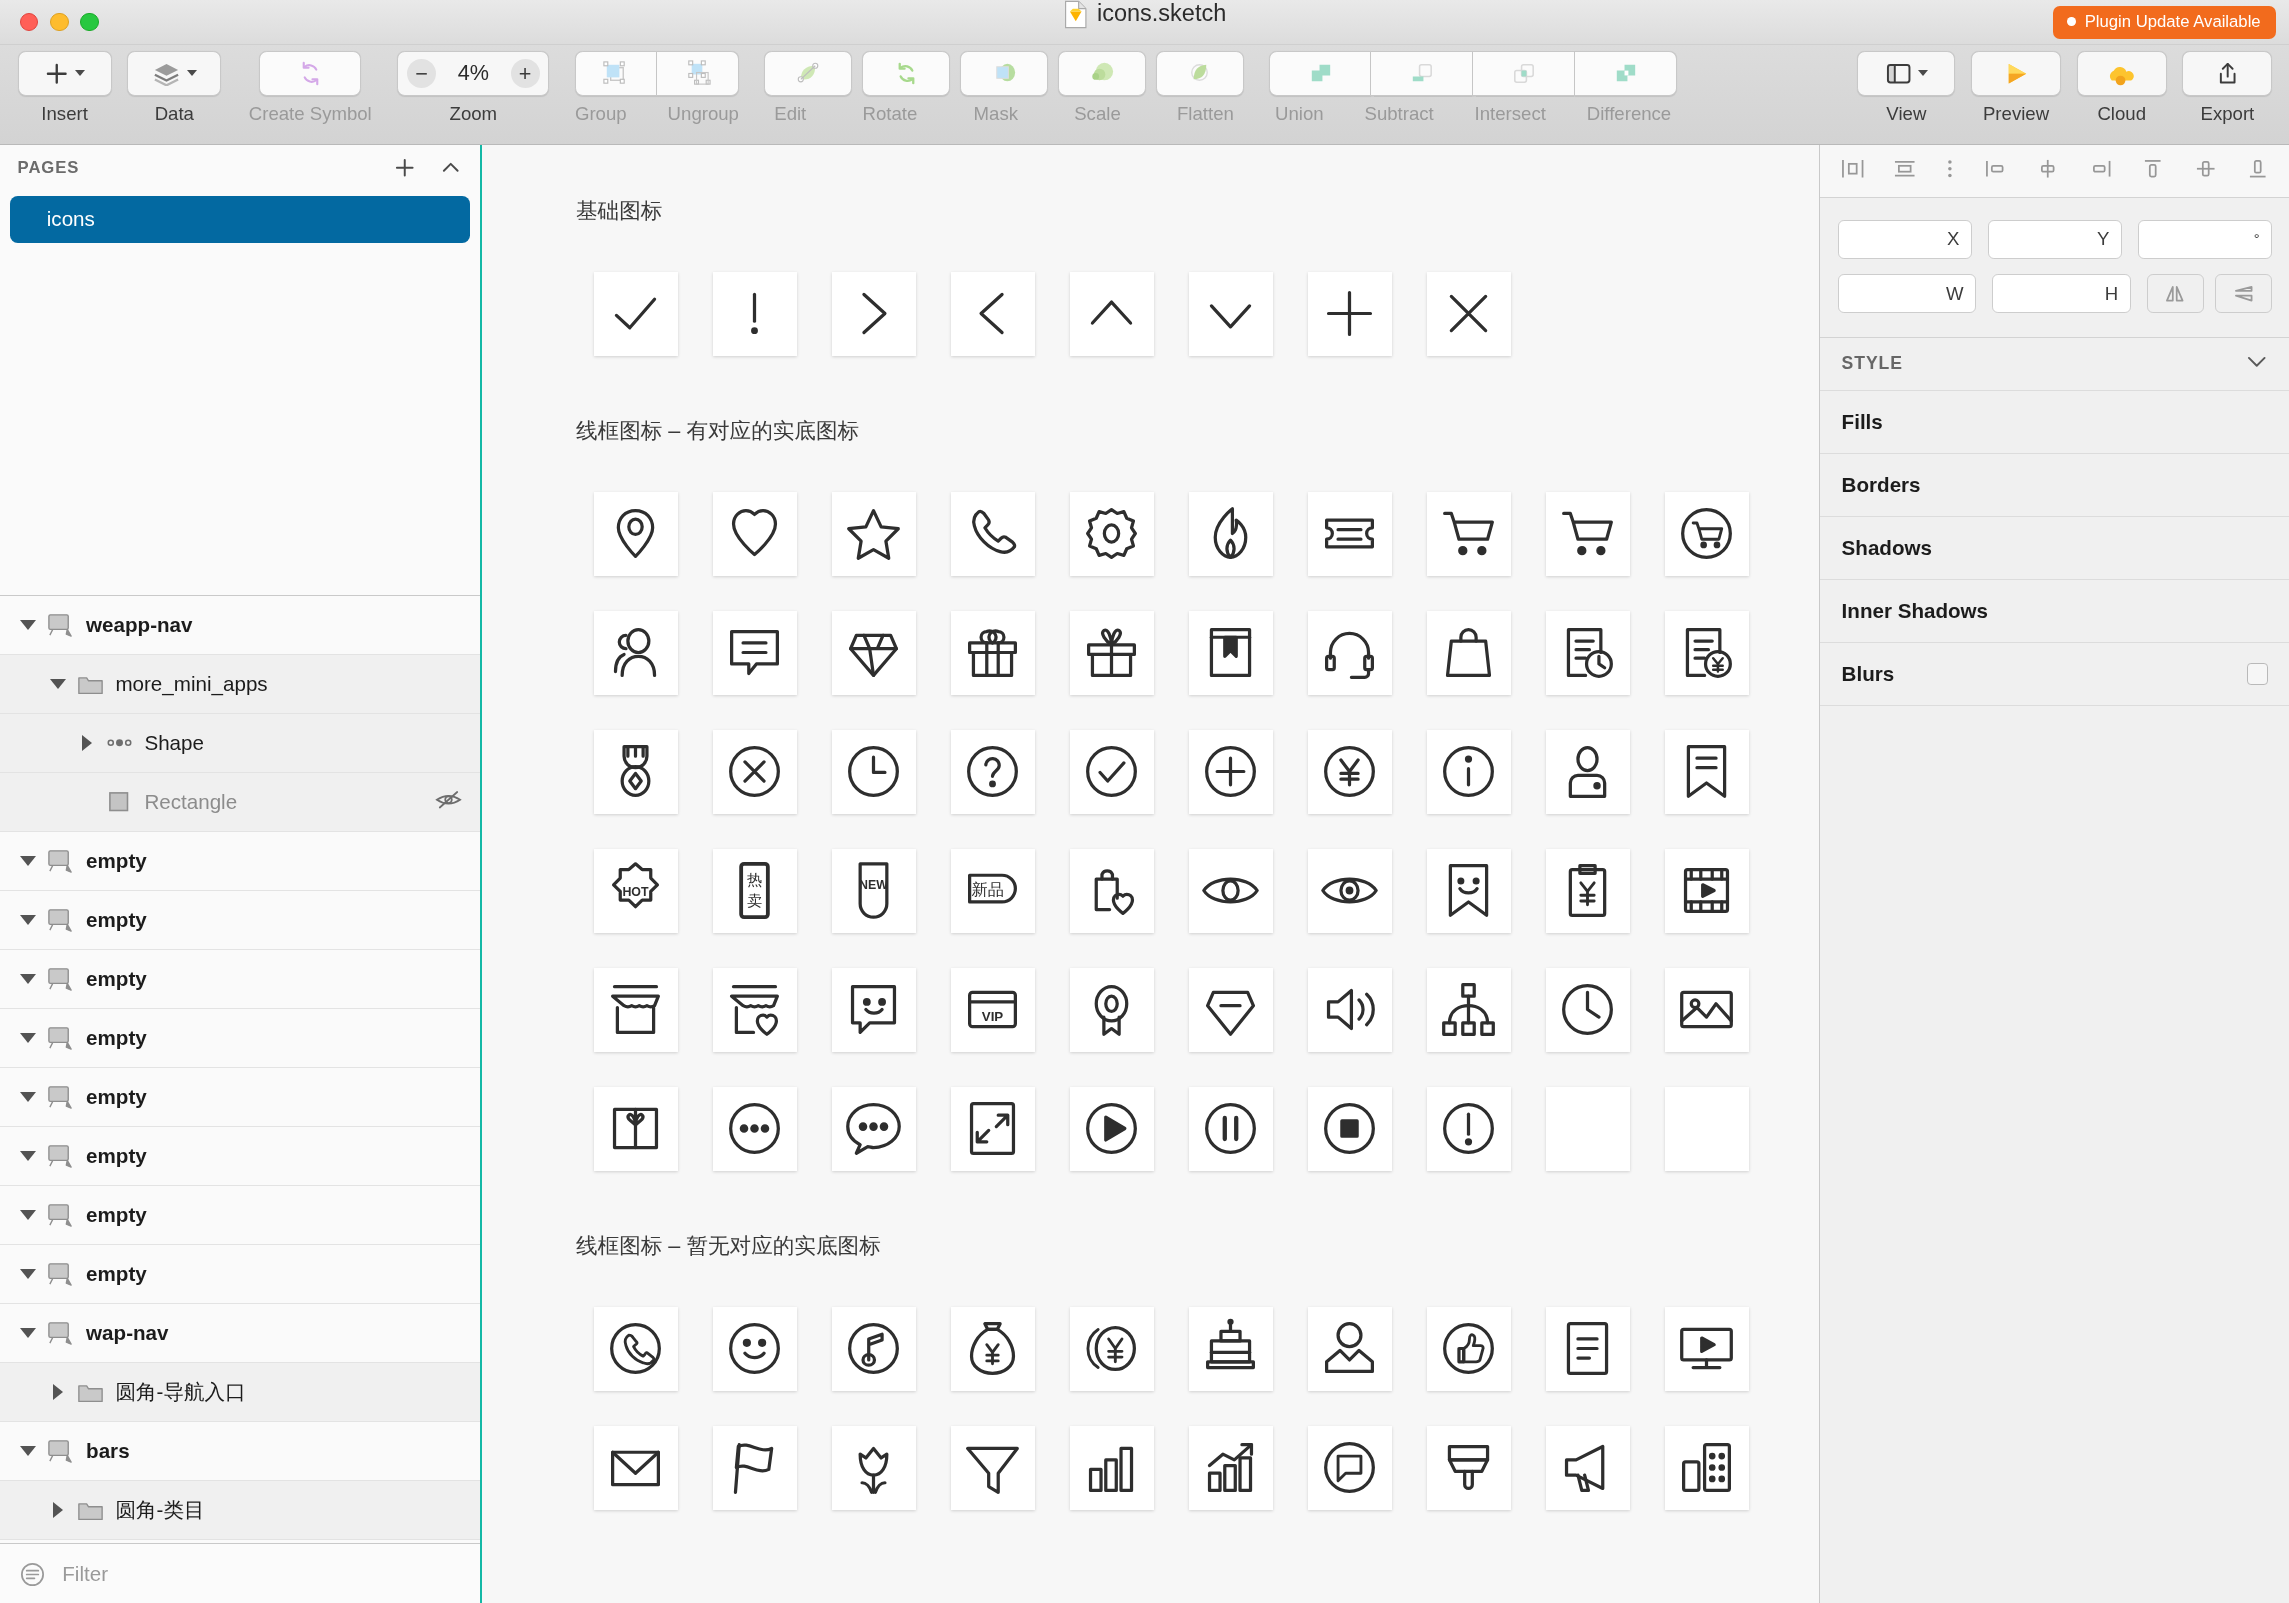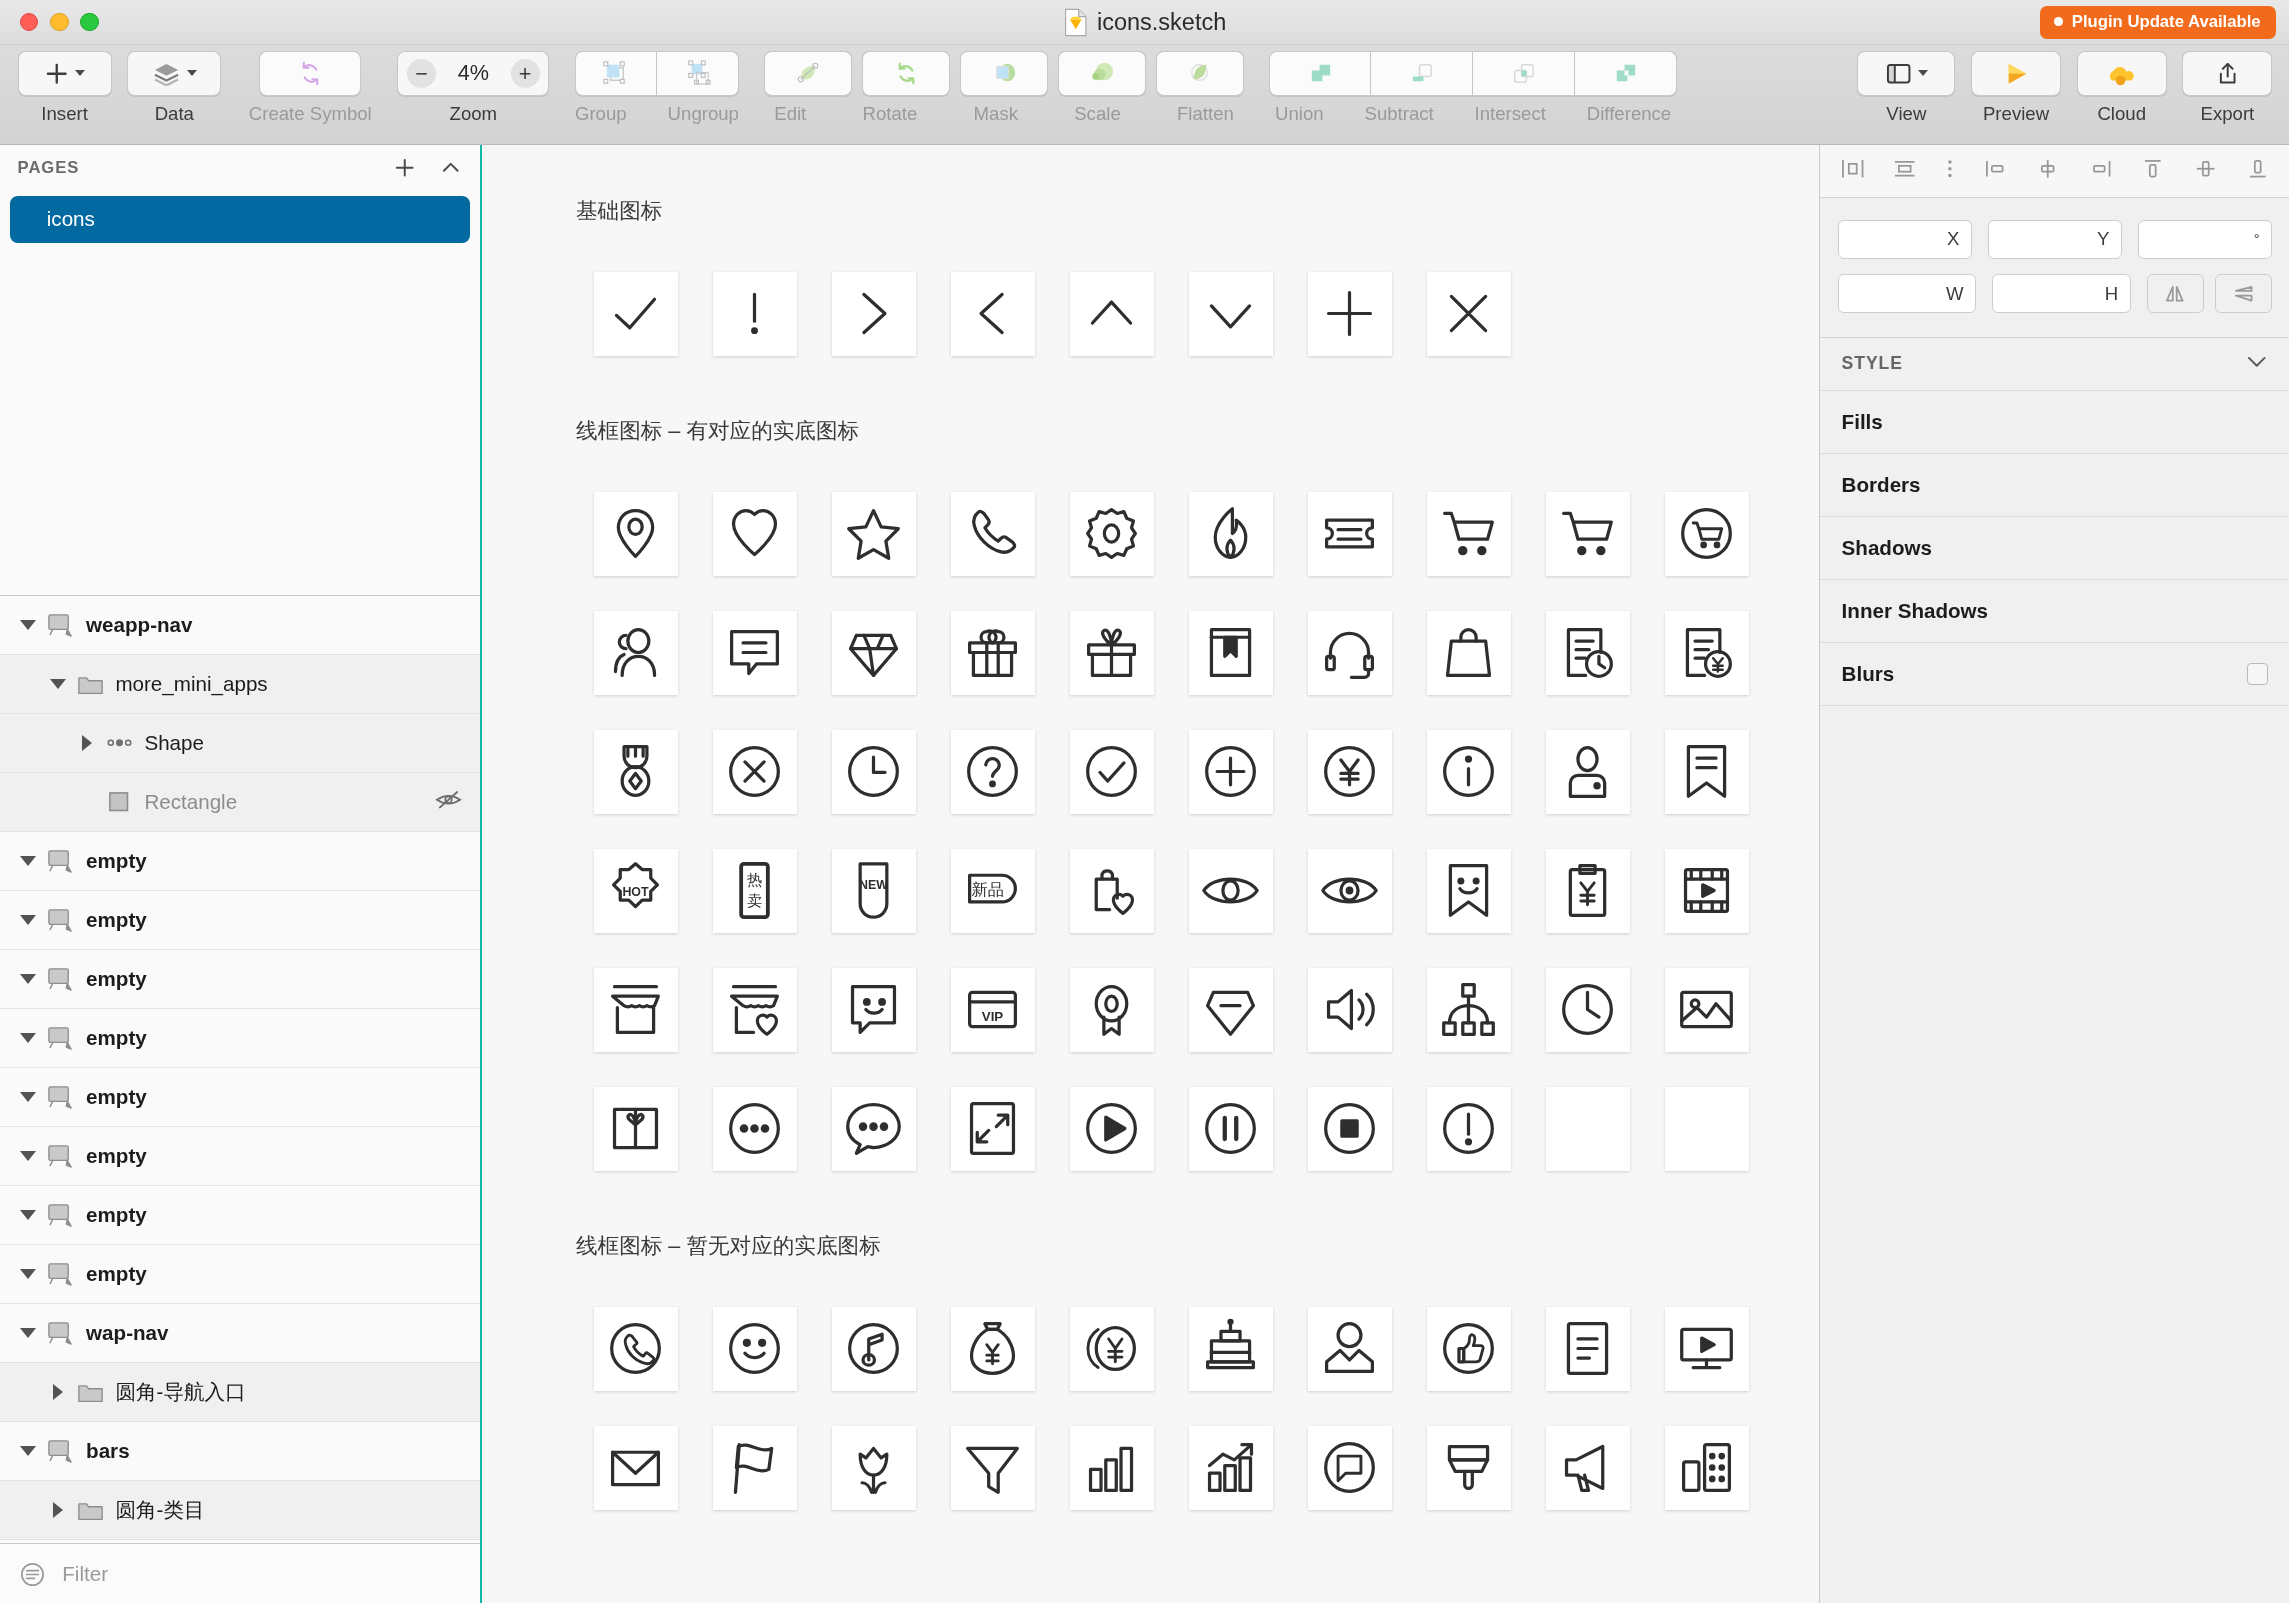--- a/index.html
+++ b/index.html
@@ -22,29 +22,29 @@
     border-bottom: 1px solid #cfcfcf;
   }
   .traffic { display: flex; gap: 11.8px; margin-left: 19.6px; }
   .tl { width: 18.6px; height: 18.6px; border-radius: 50%; }
   .tl.red { background: #ff5f57; border: 0.5px solid #e0443e; }
   .tl.yellow { background: #febc2e; border: 0.5px solid #dea123; }
   .tl.green { background: #28c840; border: 0.5px solid #1aab29; }
 
   .doc-title {
     position: absolute; left: 0; right: 0; top: 0; height: 45px;
-    display: flex; align-items: center; justify-content: center; gap: 9.8px;
+    display: flex; align-items: flex-start; justify-content: center; gap: 9.8px;
     font-size: 23.5px; color: #2b2b2b; pointer-events: none;
   }
   .sketch-doc-icon { width: 23.5px; height: 29px; position: relative; }
 
   .plugin-badge {
     position: absolute; right: 13.7px; top: 5.9px;
     background: #f26b1d; color: #fff;
-    font-size: 16.7px; font-weight: bold;
+    font-size: 16.7px; font-weight: normal;
     padding: 5.9px 15.7px 6.9px 13.7px; border-radius: 6.9px;
     display: flex; align-items: center; gap: 8.8px;
   }
   .plugin-dot { width: 8.8px; height: 8.8px; border-radius: 50%; background: #fff; display:inline-block;}
 
   
   .toolbar {
     height: 100px; flex: 0 0 100px;
     background: linear-gradient(180deg,#dcdcdc 0%,#d3d3d3 100%);
     border-bottom: 1px solid #b9b9b9;

